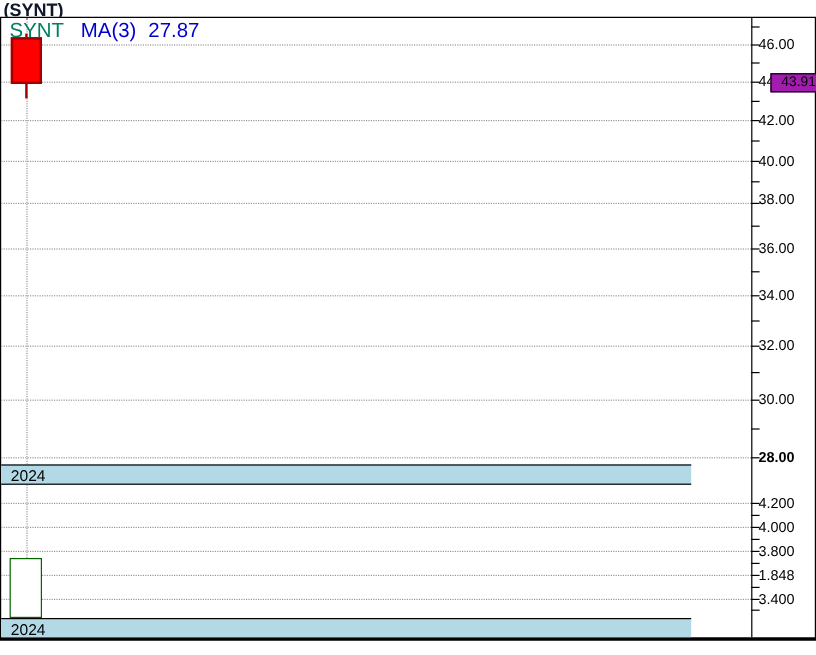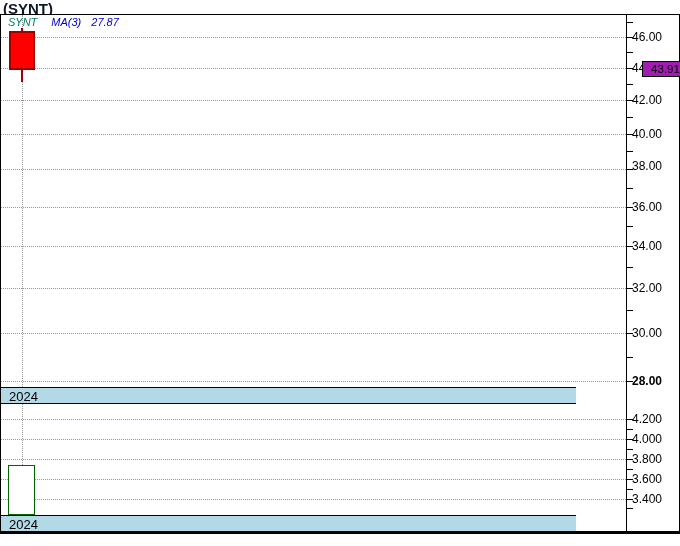--- a/index.html
+++ b/index.html
@@ -15,21 +15,21 @@
   .axis-line{position:absolute;left:625px;top:0;width:1px;height:516px;background:#000;}
   .axis-strip{position:absolute;left:626px;top:0;right:0;bottom:0;}
   .gridline{position:absolute;left:0;width:100%;height:0;border-top:1px dotted #999999;}
   .vgrid{position:absolute;top:0;width:0;height:100%;border-left:1px dotted #999999;}
   .tick{position:absolute;width:7px;height:1px;background:#000;}
   .tick-label{position:absolute;left:631px;font-size:12px;color:#000;white-space:nowrap;}
   .band{position:absolute;left:0;width:575px;background:#b3d9e6;border-top:1px solid #000;border-bottom:1px solid #000;box-sizing:border-box;}
   #year-band-price{top:372px;height:17px;}
   #year-band-macd{top:500px;height:16px;border-bottom:none;}
   .band-label{position:absolute;left:8px;top:1px;font-size:13px;color:#000;}
-  .legend{position:absolute;top:1px;left:7px;font-size:11px;white-space:nowrap;z-index:5;font-style:italic;}
+  .legend{position:absolute;top:1px;left:7px;font-size:17px;white-space:nowrap;z-index:5;}
   .legend .sym{color:#008060;margin-right:14px;}
   .legend .ind{color:#000;margin-right:10px;}
   .legend .val{color:#0000cc;}
   .legend .ind-blue{color:#0000cc;}
   .candle-wick{position:absolute;width:2px;background:#a00000;}
   .candle-body{position:absolute;box-sizing:border-box;background:#ff0000;border:2px solid #a00000;z-index:2;}
   .macd-bar{position:absolute;box-sizing:border-box;background:#ffffff;border:1px solid #006400;z-index:2;}
   .last-price{position:absolute;left:621px;width:47px;height:16px;background:#90ee90;border:1px solid #000;
               box-sizing:border-box;font-size:11.5px;color:#000;text-align:center;line-height:14px;z-index:6;}
   .footer{position:absolute;left:0;top:534px;width:676px;height:12px;text-align:right;font-size:11px;color:#000;}
@@ -115,21 +115,21 @@
       <div class="tick" style="left: 625px; top: 252px;"></div>
       <div class="tick" style="left: 625px; top: 295px;"></div>
       <div class="tick" style="left: 625px; top: 342px;"></div>
       <div class="tick" style="left: 625px; top: 404px;"></div>
       <div class="tick-label" style="top: 397px;">4.200</div>
       <div class="tick" style="left: 625px; top: 424px;"></div>
       <div class="tick-label" style="top: 417px;">4.000</div>
       <div class="tick" style="left: 625px; top: 444px;"></div>
       <div class="tick-label" style="top: 437px;">3.800</div>
       <div class="tick" style="left: 625px; top: 464px;"></div>
-      <div class="tick-label" style="top: 457px;">3.600</div>
+      <div class="tick-label" style="top: 457px;">1.848</div>
       <div class="tick" style="left: 625px; top: 484px;"></div>
       <div class="tick-label" style="top: 477px;">3.400</div>
       <div class="tick" style="left: 625px; top: 414px;"></div>
       <div class="tick" style="left: 625px; top: 434px;"></div>
       <div class="tick" style="left: 625px; top: 454px;"></div>
       <div class="tick" style="left: 625px; top: 474px;"></div>
       <div class="tick" style="left: 625px; top: 493px;"></div>
     </div>
 
 

